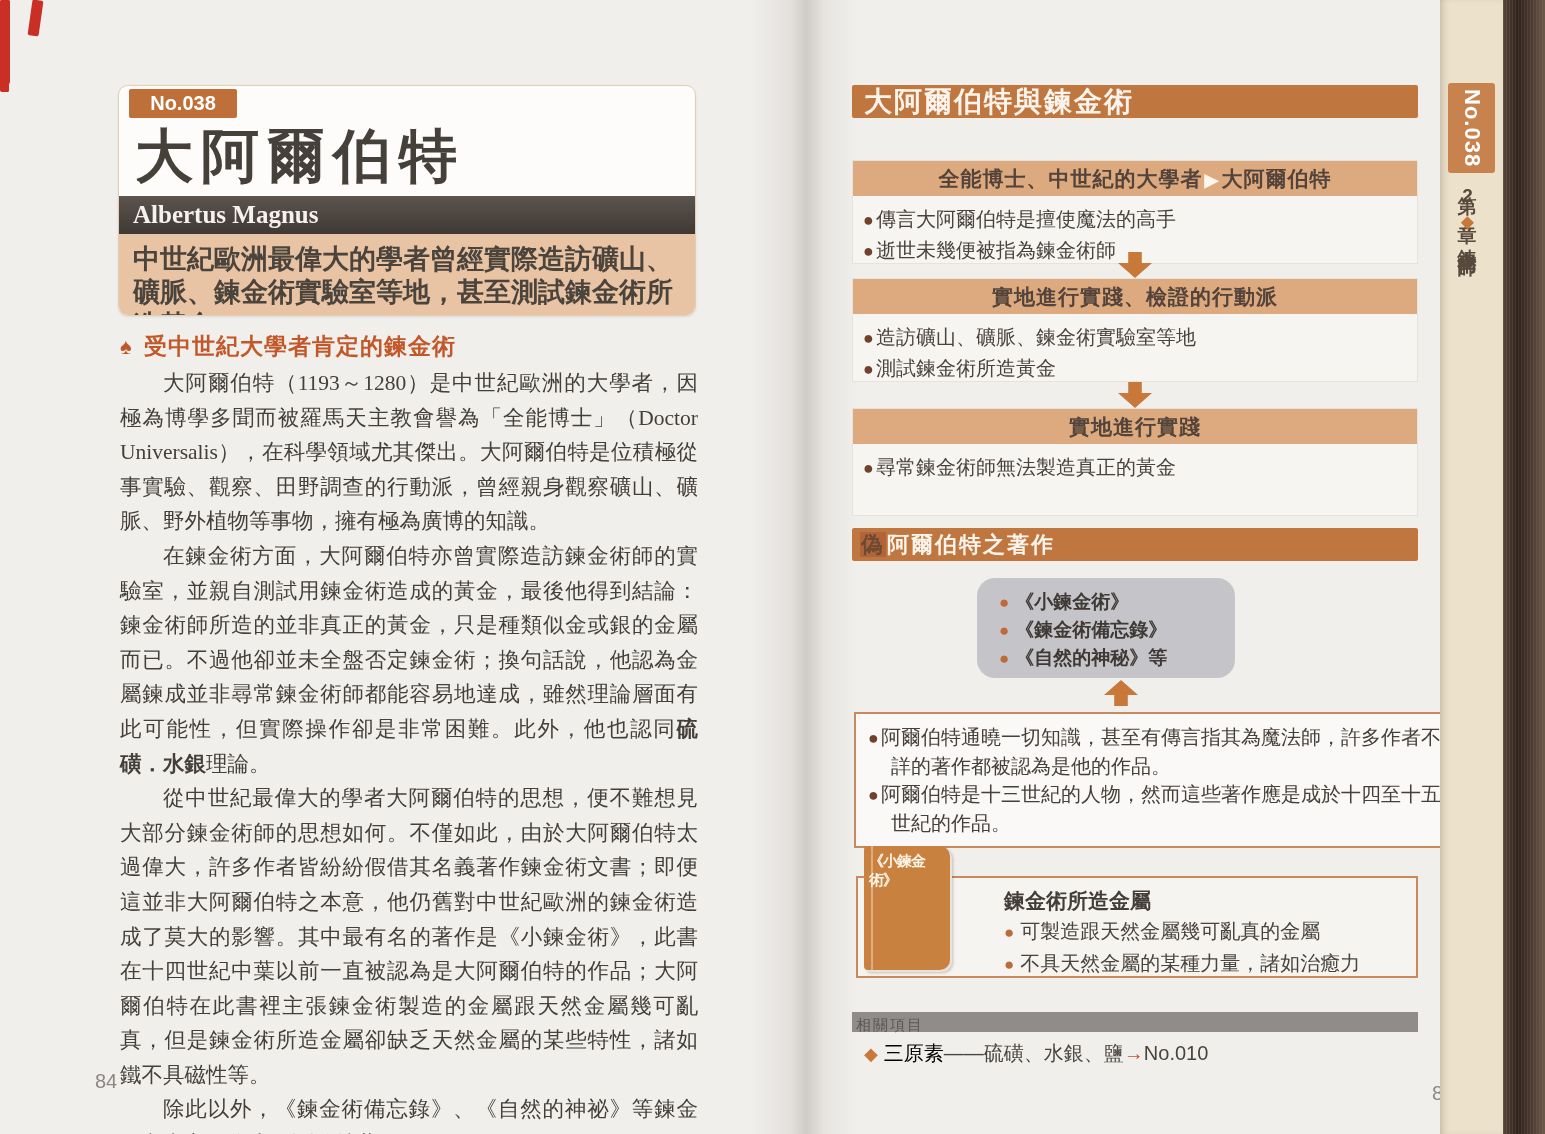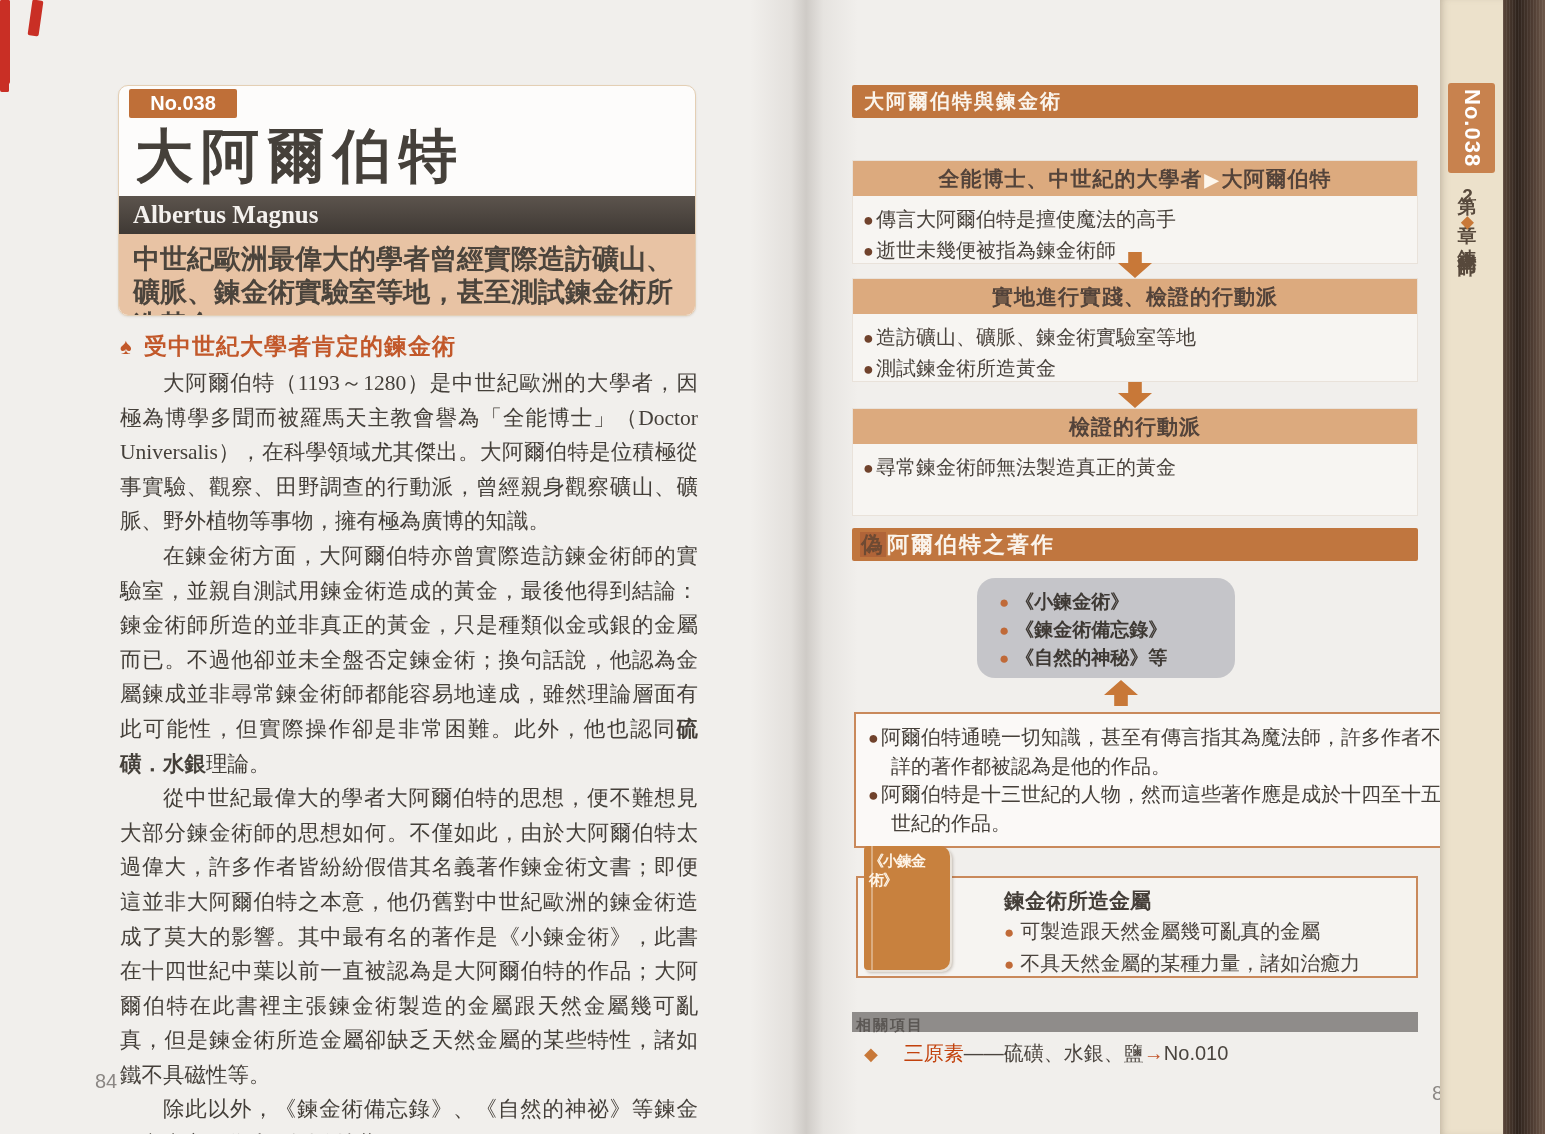--- a/index.html
+++ b/index.html
@@ -46,21 +46,21 @@
     font-family:"Liberation Serif",serif;font-size:21.5px;line-height:34.6px;color:#443f39;
     text-align:justify;}
   .bodytext p{margin:0;text-indent:2em;}
   .bodytext .bold{font-weight:bold;}
   .pn{position:absolute;font-size:20px;color:#8b8784;}
   .pnL{left:95px;top:1070px;}
   .pnR{left:1432px;top:1082px;}
   
   .pageR{position:absolute;left:852px;top:0;width:566px;height:1134px;font-size:20px;}
   .hdr-bar{position:absolute;left:0;top:85px;width:566px;height:33px;background:#c0763f;border-radius:2px;
-    color:#faf4ec;font-weight:bold;font-size:20px;line-height:33px;padding-left:12px;box-sizing:border-box;letter-spacing:2px;}
+    color:#faf4ec;font-weight:bold;font-size:28px;line-height:33px;padding-left:12px;box-sizing:border-box;letter-spacing:2px;}
   .flow-box{position:absolute;left:0;width:566px;background:#f7f5f2;border:1px solid #e9e2da;box-sizing:border-box;}
   .fb1{top:146px;height:104px;margin-top:14px;}
   .fb2{top:278px;height:104px;}
   .fb3{top:408px;height:108px;}
   .flow-head{height:35px;background:#dcaa7e;color:#53433a;font-weight:bold;font-size:21px;
     text-align:center;line-height:35px;letter-spacing:1px;}
   .flow-head .warrow{color:#fdf6ec;font-size:18px;margin:0 2px;}
   .flow-body{padding:8px 10px;}
   .b-line{line-height:30px;color:#4a433d;font-weight:500;font-size:20px;}
   .dot{color:#70422c;margin-right:2px;font-size:18px;}
@@ -82,24 +82,24 @@
   .note-item{padding-left:1.15em;text-indent:-1.15em;line-height:28px;font-size:20px;color:#46403a;font-weight:500;}
   .bookrow{position:absolute;left:0;top:846px;width:566px;height:134px;}
   .panel{position:absolute;left:4px;top:30px;width:562px;height:102px;border:2px solid #c9895b;background:#f6f4f1;
     box-sizing:border-box;padding:8px 10px 0 146px;}
   .panel-title{font-size:21px;font-weight:600;color:#443e38;line-height:30px;}
   .book{position:absolute;left:12px;top:0;width:86px;height:124px;background:#c8813e;
     border-radius:4px 10px 10px 4px;box-shadow:2px 2px 0 #e8e2da,3px 3px 3px rgba(90,70,50,.3);}
   .book::before{content:"";position:absolute;left:7px;top:0;bottom:0;width:2px;background:rgba(255,255,255,.35);}
   .book-label{position:absolute;left:5px;top:6px;color:#fdf3e6;font-size:15px;font-weight:600;letter-spacing:-1px;}
   .rel-bar{position:absolute;left:0;top:1012px;width:566px;height:20px;background:#8f8c8a;}
-  .rel-bar span{font-size:15px;font-weight:bold;color:#5b5754;line-height:20px;padding-left:4px;letter-spacing:2px;}
+  .rel-bar span{font-size:15px;font-weight:normal;color:#5b5754;line-height:20px;padding-left:4px;letter-spacing:2px;}
   .rel-line{position:absolute;left:12px;top:1040px;font-size:20px;color:#4a443e;font-weight:500;}
   .rel-line .dia{color:#c87838;margin-right:6px;font-size:18px;}
-  .rel-line .lbl{color:#c2410c;margin-left:20px;}
+  .rel-line .lbl{color:#000000;}
   .rel-line .arr{color:#c2552a;font-weight:bold;}
 </style>
 </head>
 <body>
 
 <div class="canvas">
 
   <div class="red-dash rd1"></div>
   <div class="red-dash rd2"></div>
   <div class="red-dash rd3"></div>
@@ -155,21 +155,21 @@
       <div class="flow-head">實地進行實踐、檢證的行動派</div>
       <div class="flow-body">
         <div class="b-line"><span class="dot">●</span><span>造訪礦山、礦脈、鍊金術實驗室等地</span></div>
         <div class="b-line"><span class="dot">●</span><span>測試鍊金術所造黃金</span></div>
       </div>
     </div>
 
     <div class="arrow arr-down a2"></div>
 
     <div class="flow-box fb3">
-      <div class="flow-head">檢證的行動派</div>
+      <div class="flow-head">實地進行實踐</div>
       <div class="flow-body">
         <div class="b-line"><span class="dot">●</span><span>尋常鍊金術師無法製造真正的黃金</span></div>
       </div>
     </div>
 
     <div class="sec2-bar">
       <span class="pfx">偽</span><span>阿爾伯特之著作</span>
     </div>
 
     <div class="gray-box">

